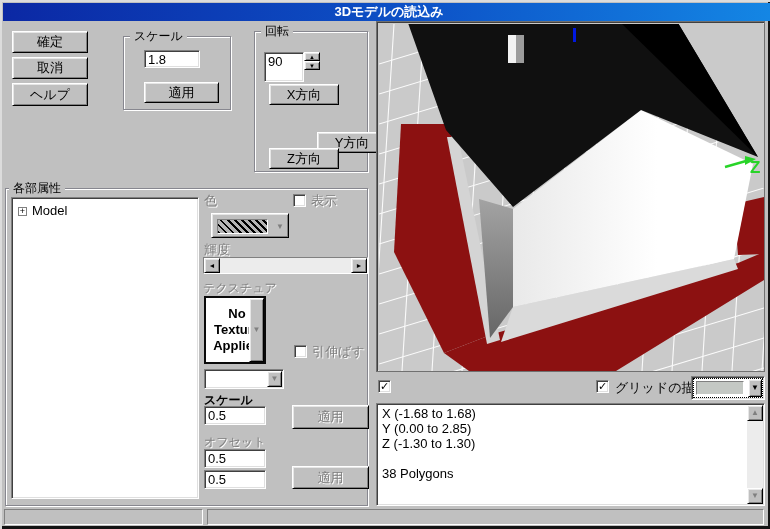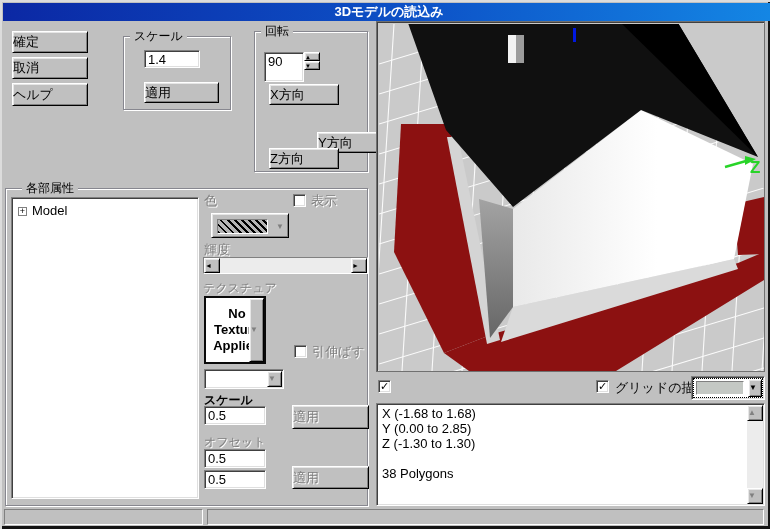--- a/index.html
+++ b/index.html
@@ -3,21 +3,21 @@
 <meta charset="utf-8">
 <style>
   html,body{margin:0;padding:0;background:#6e6e6e;font-family:"Liberation Sans","DejaVu Sans",sans-serif;}
   #win{position:relative;width:770px;height:529px;background:#c0c0c0;overflow:hidden;color:#000;font-size:13px;
        box-shadow:inset 2px 2px 0 #dcdcdc, inset -2px -3px 0 #141414;}
   .abs{position:absolute;}
   .titlebar{background:linear-gradient(90deg,#0b28a4,#0d53c8 55%,#1486e4);color:#fff;font-weight:bold;
             font-size:13px;line-height:18px;padding-left:5px;}
   .btn{background:#c0c0c0;border:1px solid;border-color:#fff #000 #000 #fff;
        box-shadow:inset 1px 1px 0 #e6e6e6, inset -1px -1px 0 #808080;
-       display:flex;align-items:center;justify-content:flex-start;font-size:13px;cursor:default;box-sizing:border-box;}
+       display:flex;align-items:center;justify-content:center;font-size:13px;cursor:default;box-sizing:border-box;}
   .dis{color:#808080;text-shadow:1px 1px 0 #fff;}
   .field{background:#fff;border:1px solid;border-color:#808080 #fff #fff #808080;
          box-shadow:inset 1px 1px 0 #404040, inset -1px -1px 0 #dfdfdf;
          font-size:13px;padding:2px 3px 0 3px;box-sizing:border-box;line-height:14px;}
   .group{border:1px solid #87878f;box-shadow:inset 1px 1px 0 #fff, 1px 1px 0 #fff;box-sizing:border-box;}
   .glabel{position:absolute;top:-8px;left:6px;background:#c0c0c0;padding:0 4px;font-size:12px;line-height:14px;white-space:nowrap;}
   .lbl{font-size:13px;line-height:14px;white-space:nowrap;}
   .cb{width:13px;height:13px;background:#fff;border:1px solid;border-color:#808080 #fff #fff #808080;
       box-shadow:inset 1px 1px 0 #404040, inset -1px -1px 0 #dfdfdf;font-size:11px;font-weight:bold;
       line-height:11px;text-align:center;box-sizing:border-box;}
@@ -51,21 +51,21 @@
     </div>
   <div class="abs btn" style="left:12px;top:83px;width:76px;height:23px;">
       <span>ヘルプ</span>
     </div>
   <div class="abs btn" style="left:12px;top:57px;width:76px;height:22px;">
       <span>取消</span>
     </div>
 
   <div class="abs group" style="left:123px;top:36px;width:108px;height:74px;">
     <span class="glabel">スケール</span>
-    <div class="abs field" style="left:20px;top:13px;width:56px;height:18px;">1.4</div>
+    <div class="abs field" style="left:20px;top:13px;width:56px;height:18px;">1.8</div>
     <div class="abs btn" style="left:20px;top:45px;width:75px;height:21px;">
         <span>適用</span>
       </div>
   </div>
 
   <div class="abs group" style="left:254px;top:31px;width:114px;height:141px;">
     <span class="glabel">回転</span>
     <div class="abs field" style="left:9px;top:20px;width:40px;height:30px;">90</div>
     <div class="abs" style="left:49px;top:20px;width:16px;height:18px;">
       <div class="btn" style="width:16px;height:9px;">
@@ -80,21 +80,21 @@
       </div>
     <div class="abs btn" style="left:14px;top:100px;width:70px;height:21px;margin-left:48px;">
         <span>Y方向</span>
       </div>
     <div class="abs btn" style="left:14px;top:116px;width:70px;height:21px;">
         <span>Z方向</span>
       </div>
   </div>
 
   <div class="abs group" style="left:5px;top:188px;width:363px;height:318px;">
-    <span class="glabel" style="left:16px;">各部属性</span>
+    <span class="glabel" style="left:3px;">各部属性</span>
 
     <div class="abs texttree" style="left:5px;top:8px;width:188px;height:302px;">
       <div class="abs" style="left:6px;top:6px;display:flex;align-items:center;gap:5px;">
         <span class="expander">+</span>
         <span class="lbl">Model</span>
       </div>
     </div>
 
     <span class="abs lbl dis" style="left:198px;top:5px;">色</span>
     <div class="abs btn" style="left:205px;top:24px;width:78px;height:25px;">

